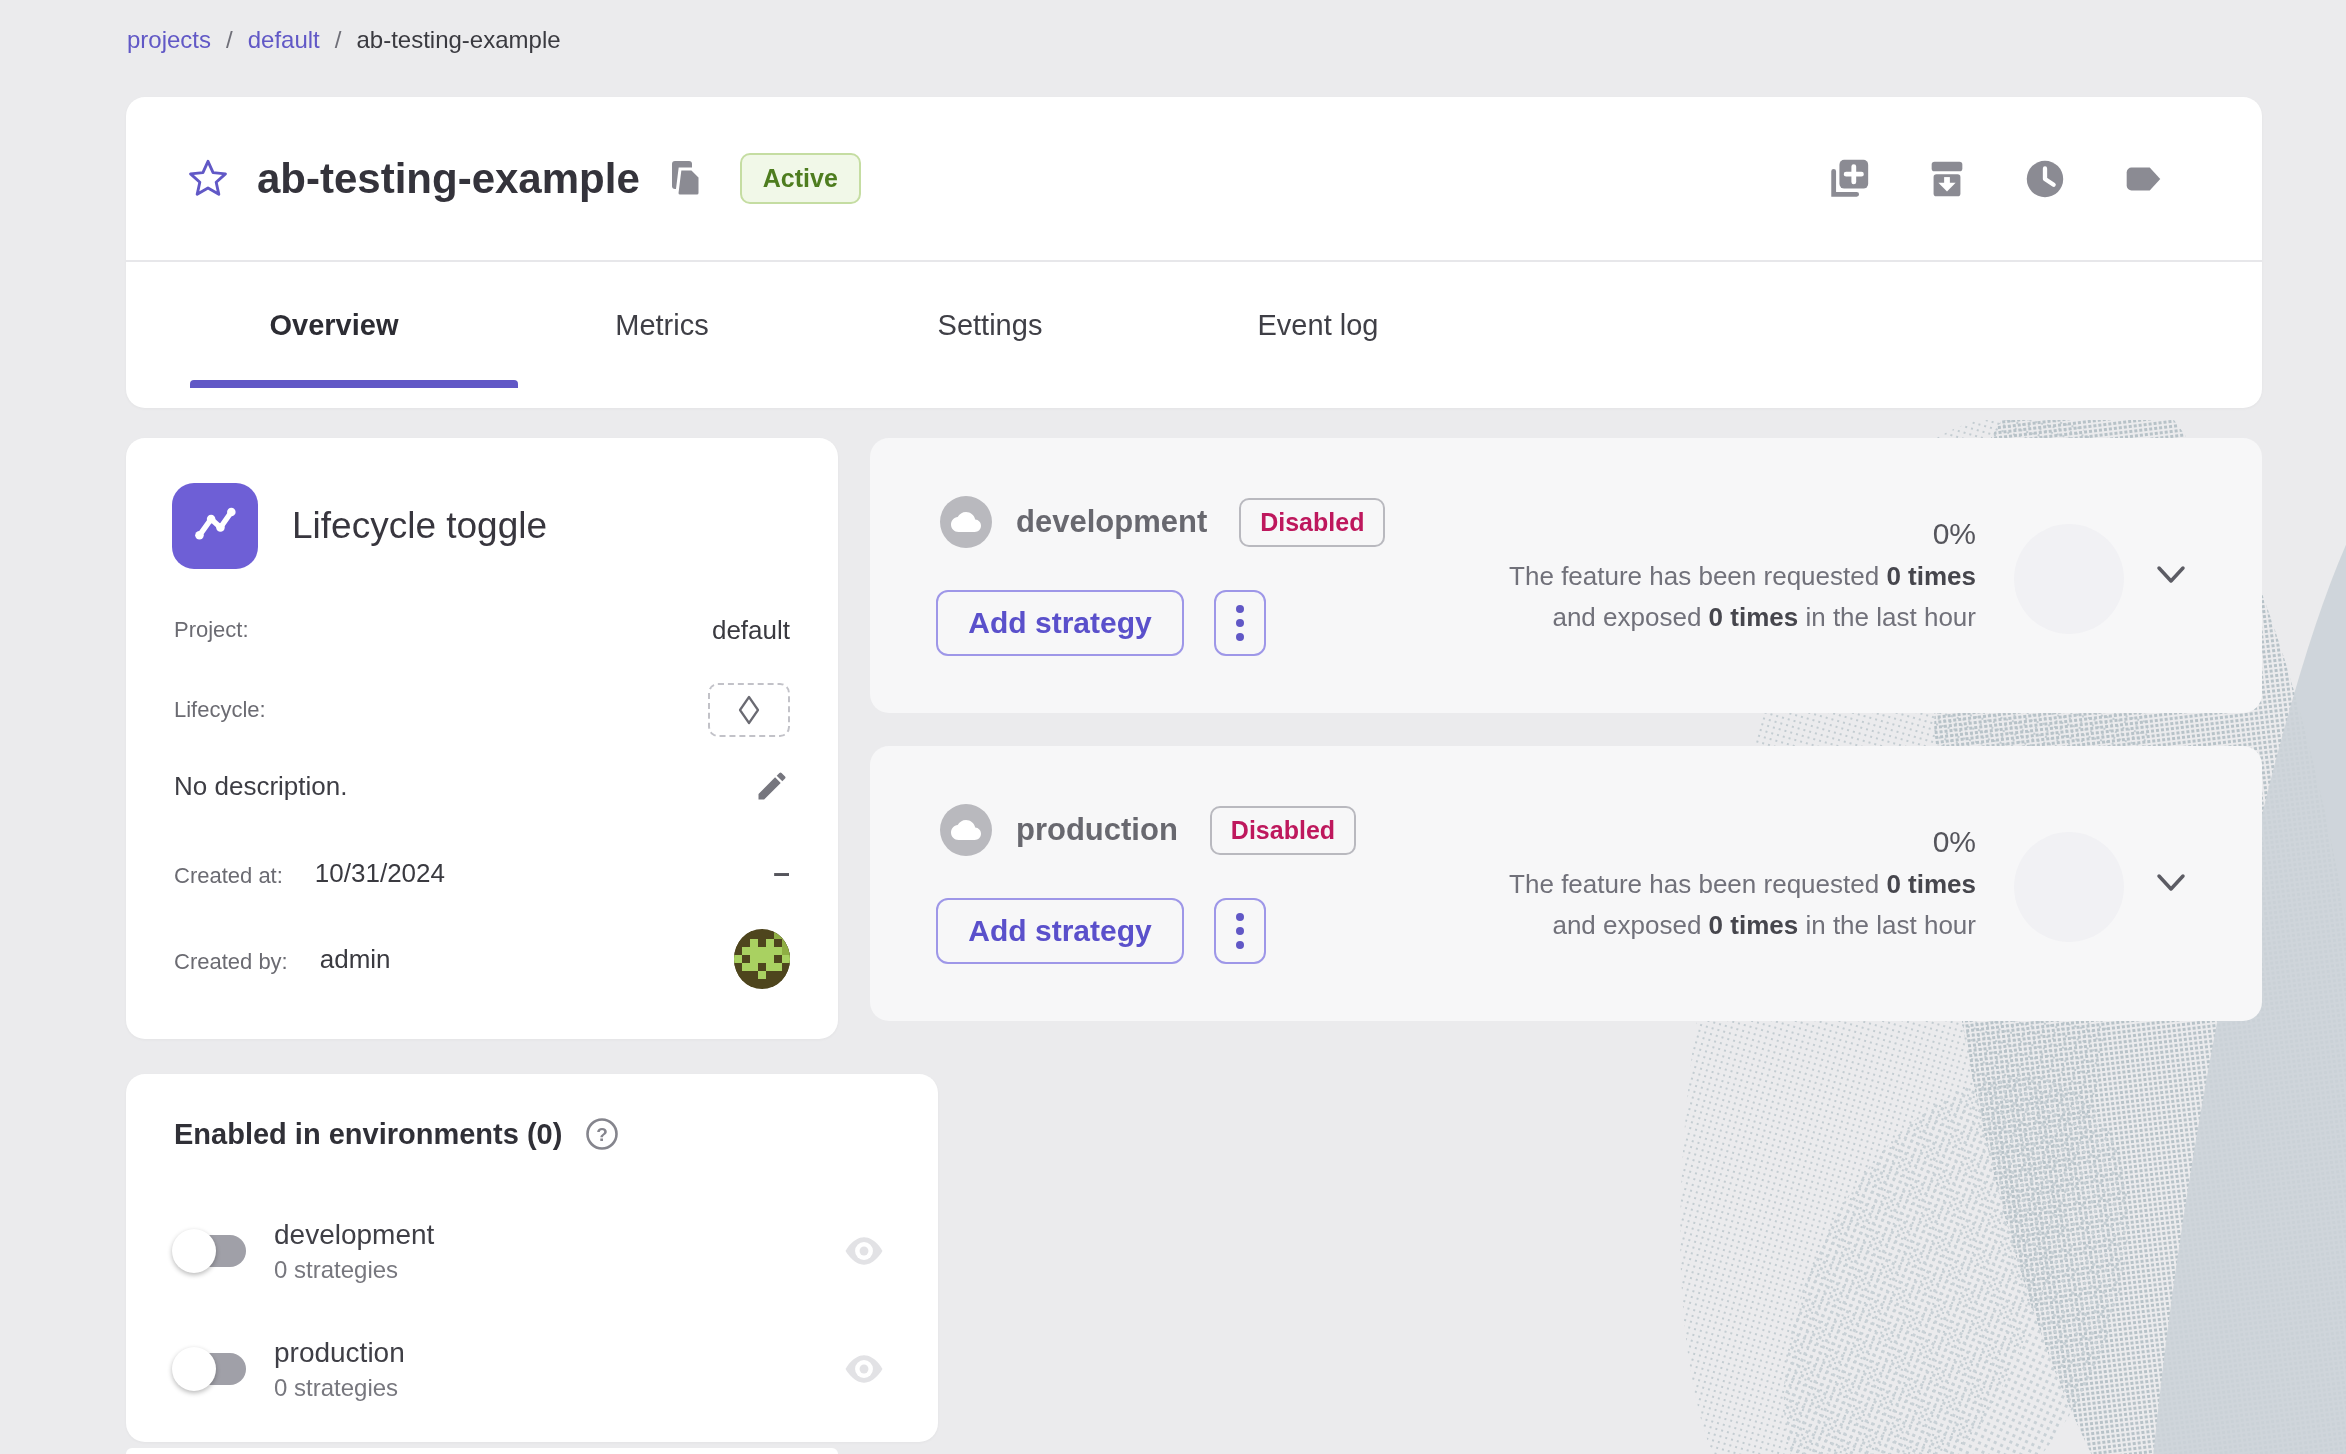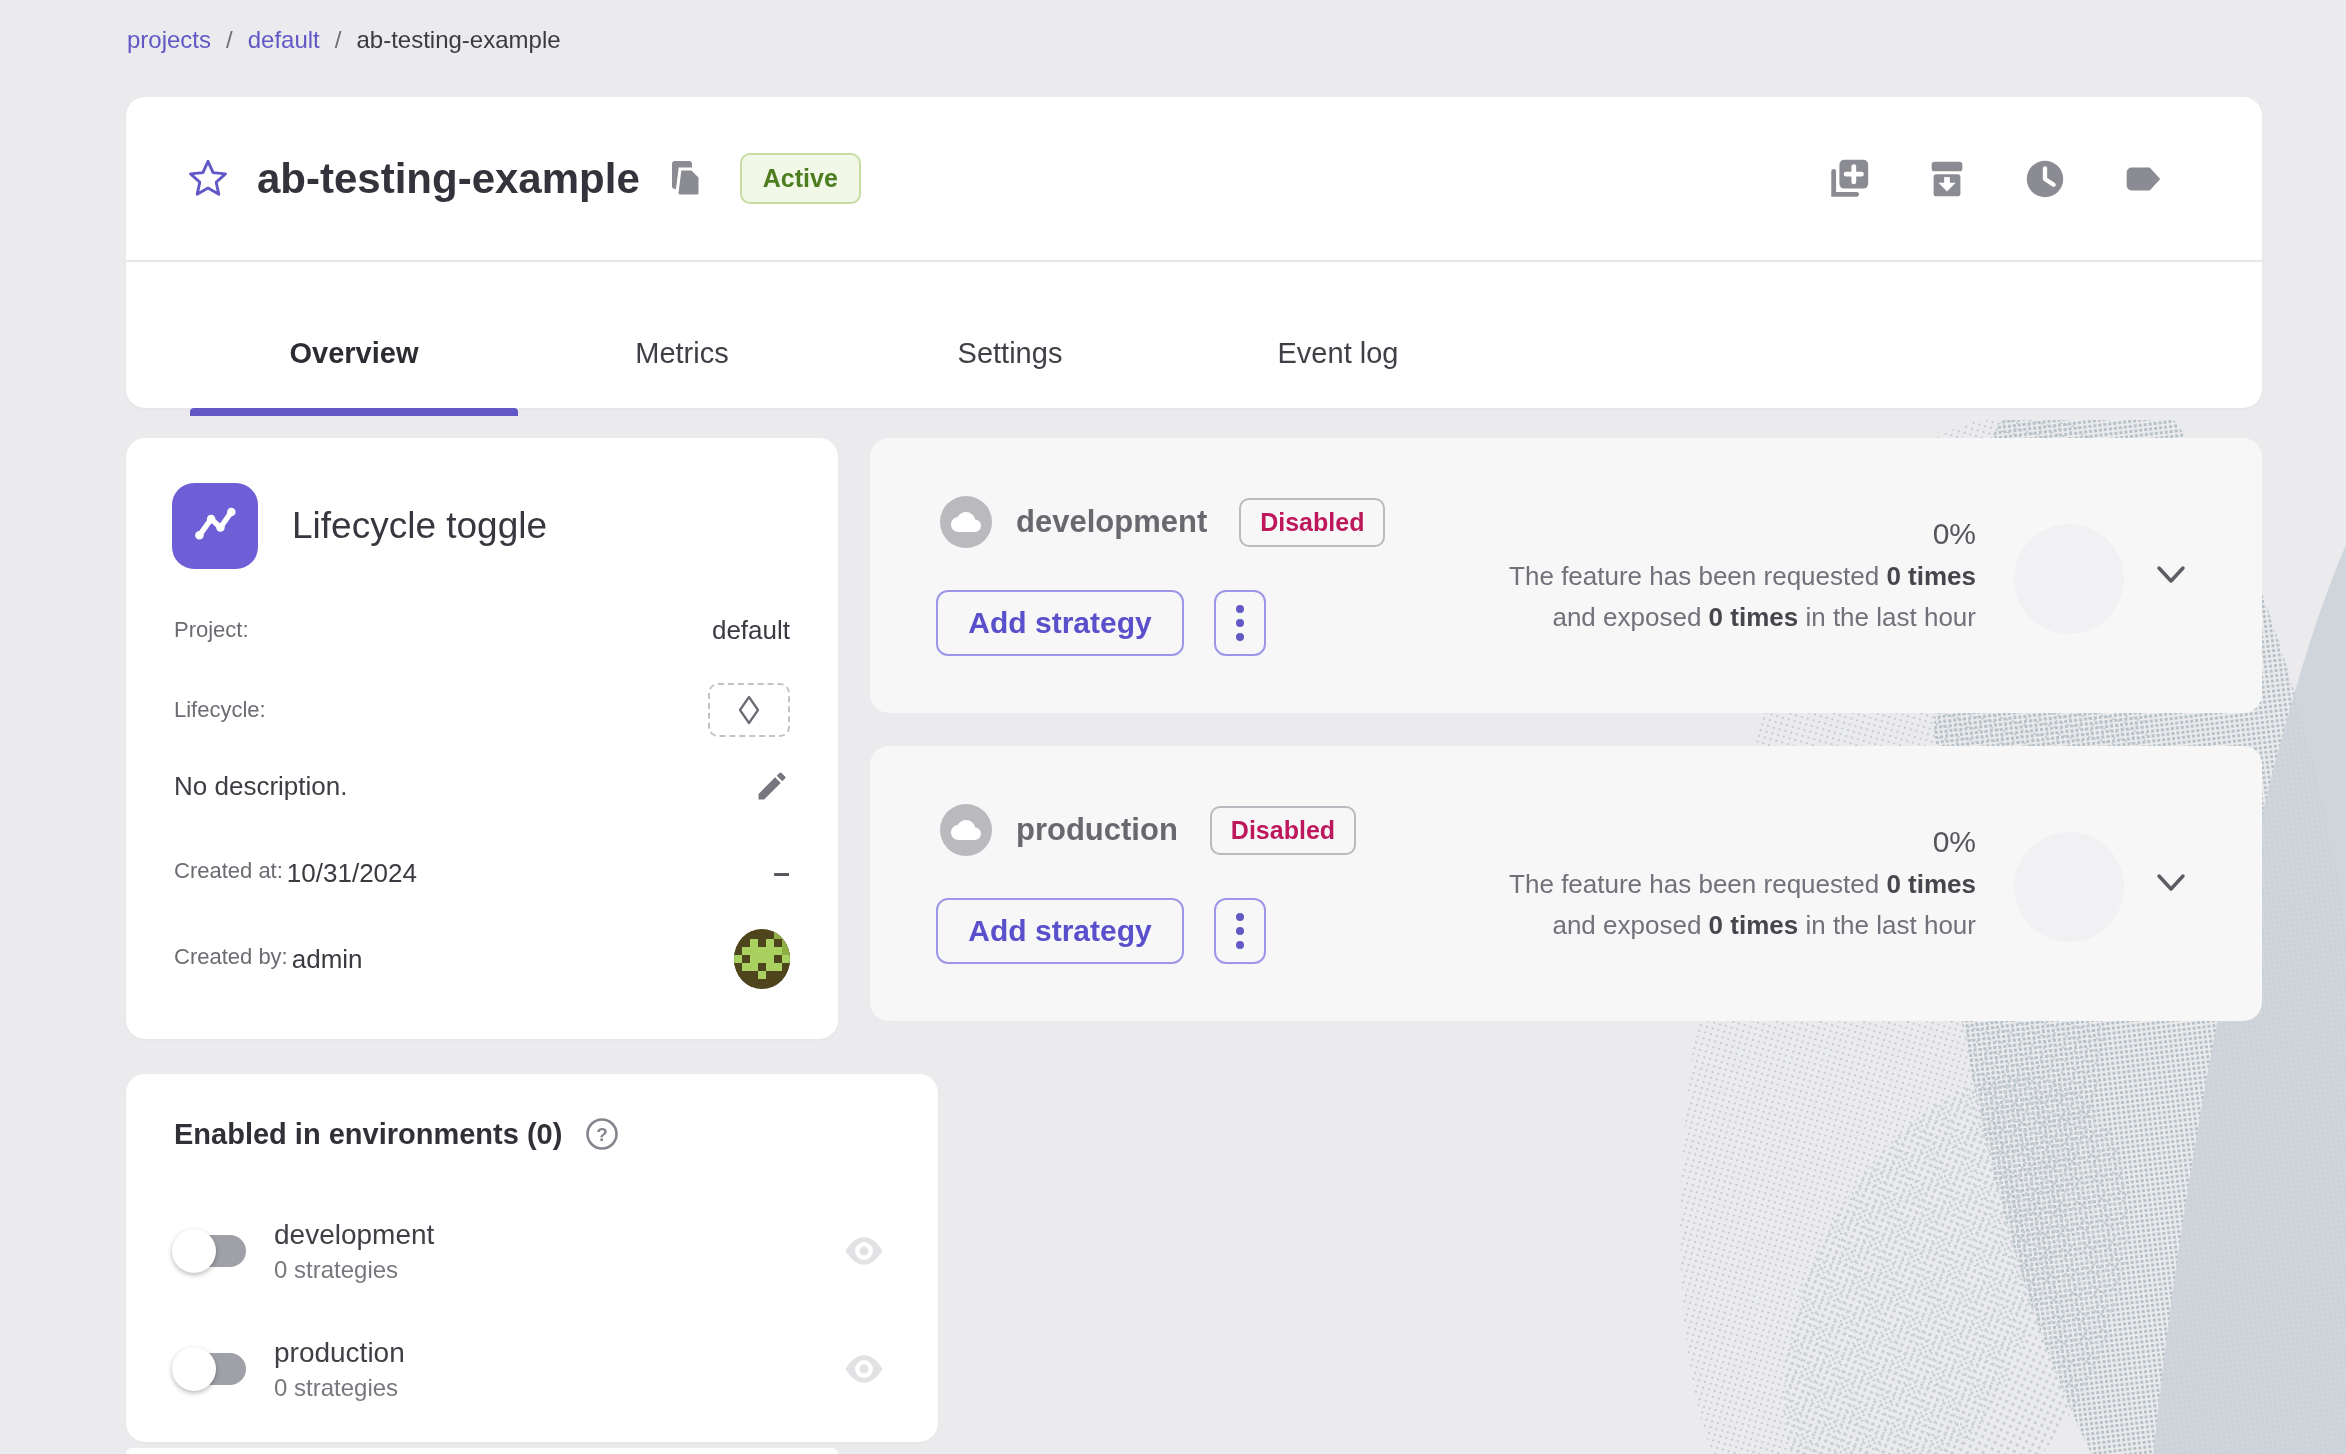--- a/index.html
+++ b/index.html
@@ -36,21 +36,21 @@
   .header-top{height:163px;display:flex;align-items:center;padding:0 96px 0 61px;box-sizing:border-box;}
   .fav-star{width:42px;height:42px;flex:0 0 auto;cursor:pointer;}
   .feature-title{font-size:42px;font-weight:600;color:#34333b;margin-left:28px;}
   .copy-name{width:36px;height:40px;margin-left:28px;cursor:pointer;}
   .badge-active{margin-left:36px;font-size:25px;font-weight:700;color:#4e7d1f;background:#f1f8e8;
     border:2px solid #c5dda2;border-radius:10px;padding:9px 21px;}
   .header-actions{margin-left:auto;display:flex;align-items:center;gap:52px;}
   .action-icon{width:46px;height:46px;cursor:pointer;display:block;}
   .header-divider{height:2px;background:#e7e7ea;}
 
-  .tabs-row{height:126px;position:relative;display:flex;padding-left:64px;margin-top:28px;}
+  .tabs-row{height:126px;position:relative;display:flex;padding-left:44px;}
   .tab{width:328px;display:flex;align-items:center;justify-content:center;font-size:29px;color:#3f3f46;cursor:pointer;}
   .tab.active{font-weight:700;color:#2c2c33;}
   .tab-underline{position:absolute;left:64px;bottom:0;width:328px;height:8px;background:#6158c6;border-radius:4px 4px 0 0;}
 
   
   .details-card{position:absolute;left:126px;top:438px;width:712px;height:601px;background:#fff;
     border-radius:19px;z-index:1;box-sizing:border-box;box-shadow:0 1px 3px rgba(40,40,60,.04);}
   .dc-head{position:absolute;left:46px;top:45px;display:flex;align-items:center;gap:34px;}
   .type-tile{width:86px;height:86px;border-radius:22px;background:#6e5fd6;display:flex;align-items:center;justify-content:center;}
   .dc-title{font-size:37px;color:#38363e;}
@@ -58,21 +58,21 @@
   .dc-label{font-size:22px;color:#6b6b72;}
   .dc-value{font-size:26px;color:#3a3a40;}
   .row-project{top:170px;height:44px;}
   .row-lifecycle{top:242px;height:60px;}
   .lifecycle-chip{width:82px;height:54px;border:2px dashed #c2c2c8;border-radius:10px;
     display:flex;align-items:center;justify-content:center;cursor:pointer;box-sizing:border-box;}
   .row-desc{top:322px;height:52px;}
   .desc-text{font-size:26px;color:#3d3d44;}
   .edit-pencil{width:36px;height:36px;cursor:pointer;}
   .row-created-at{top:410px;height:50px;}
-  .inline-pair{display:flex;align-items:flex-start;gap:4px;}
+  .inline-pair{display:flex;align-items:flex-end;gap:32px;}
   .dash{font-size:30px;font-weight:700;color:#55555c;}
   .row-created-by{top:486px;height:70px;}
   .pixel-avatar{width:56px;height:60px;border-radius:50%;overflow:hidden;background:#4e451d;}
 
   
   .env-card{position:absolute;left:870px;width:1392px;height:275px;background:#f7f7f8;border-radius:19px;z-index:1;}
   .env-dev{top:438px;}
   .env-prod{top:746px;}
   .env-row1{position:absolute;left:70px;top:58px;display:flex;align-items:center;gap:24px;}
   .cloud-circle{width:52px;height:52px;border-radius:50%;background:#b9b9be;display:flex;align-items:center;justify-content:center;}

